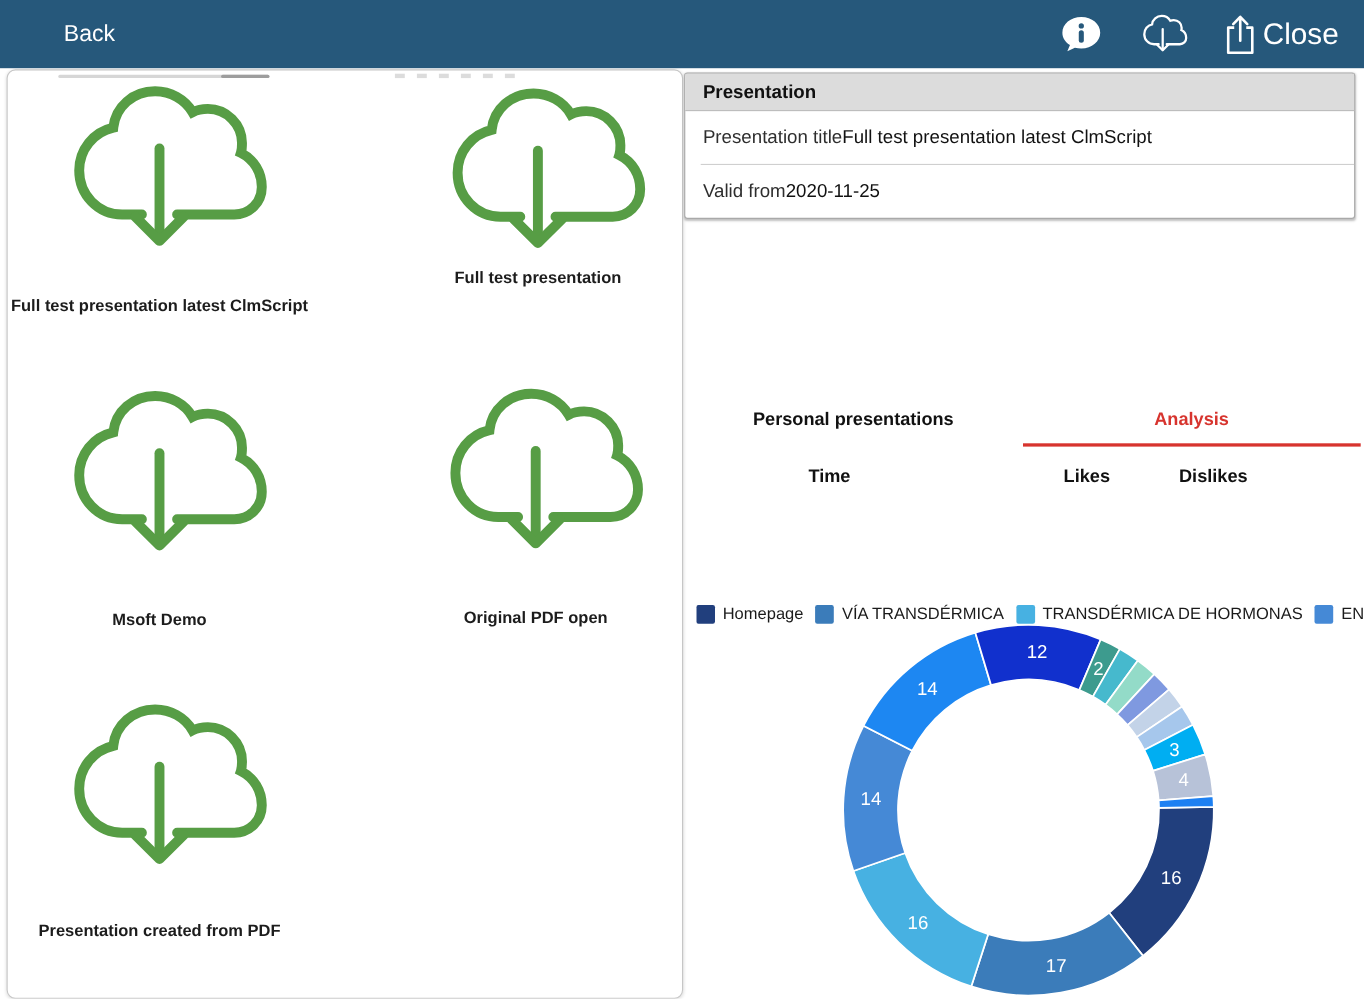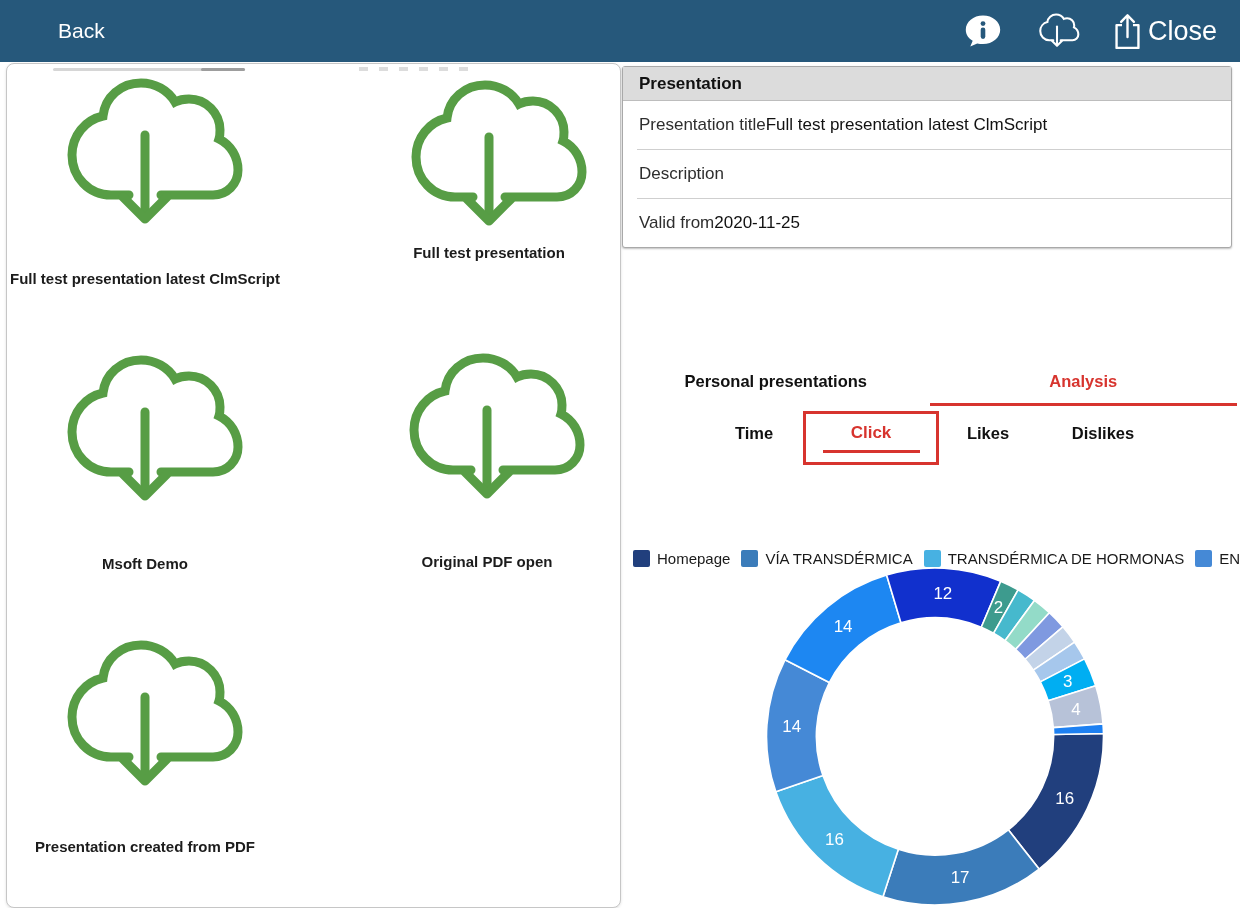--- a/index.html
+++ b/index.html
@@ -172,41 +172,33 @@
 </div>
 
 <div class="detail-card">
   <div class="detail-header">Presentation</div>
   <div id="detail-rows">
       <div class="detail-row">
         <span class="detail-label">Presentation title</span>
         <span class="detail-value">Full test presentation latest ClmScript</span>
       </div>
       <div class="detail-row">
-        <span class="detail-label">Description</span>
-        <span class="detail-value"></span>
-      </div>
-      <div class="detail-row">
         <span class="detail-label">Valid from</span>
         <span class="detail-value">2020-11-25</span>
       </div>
     </div>
 </div>
 
 <div class="tabs" id="tabs">
     <div class="tab"><span class="tab-label">Personal presentations</span></div>
     <div class="tab active"><span class="tab-label">Analysis</span></div>
   </div>
 
 <div class="subtabs" id="subtabs">
     <div class="subtab" style="left: 132px;">Time</div>
-    <div class="subtab-box" style="left: 249px;">
-      <span class="subtab-label">Click</span>
-      <span class="subtab-underline"></span>
-    </div>
     <div class="subtab" style="left: 366px;">Likes</div>
     <div class="subtab" style="left: 481px;">Dislikes</div>
   </div>
 
 <div class="legend" id="legend">
     <div class="legend-item">
       <span class="legend-swatch" style="background: rgb(33, 63, 125);"></span>
       <span class="legend-label">Homepage</span>
     </div>
     <div class="legend-item">

